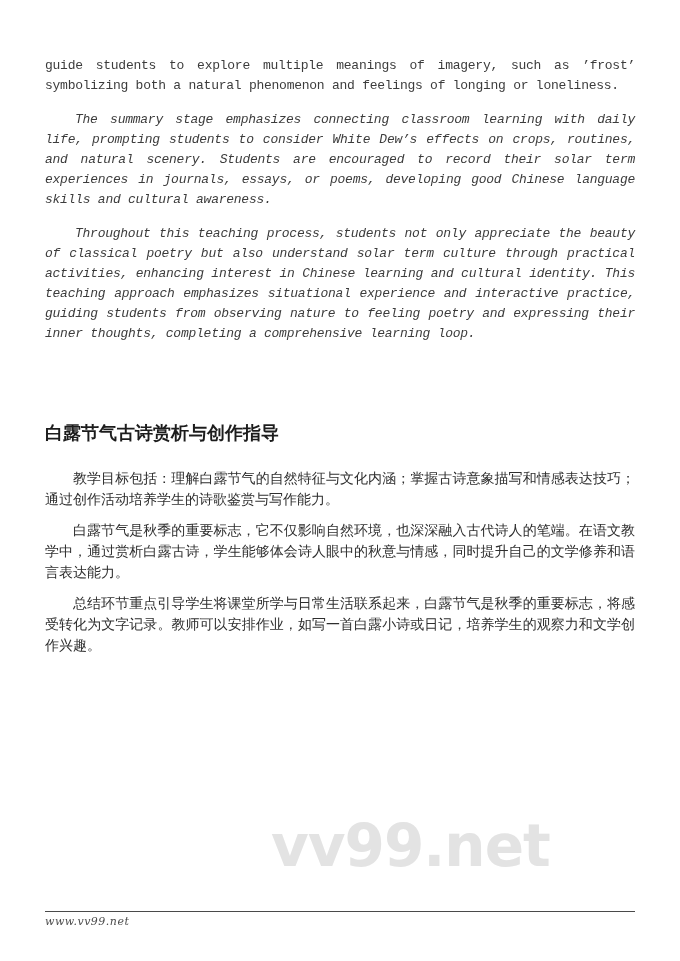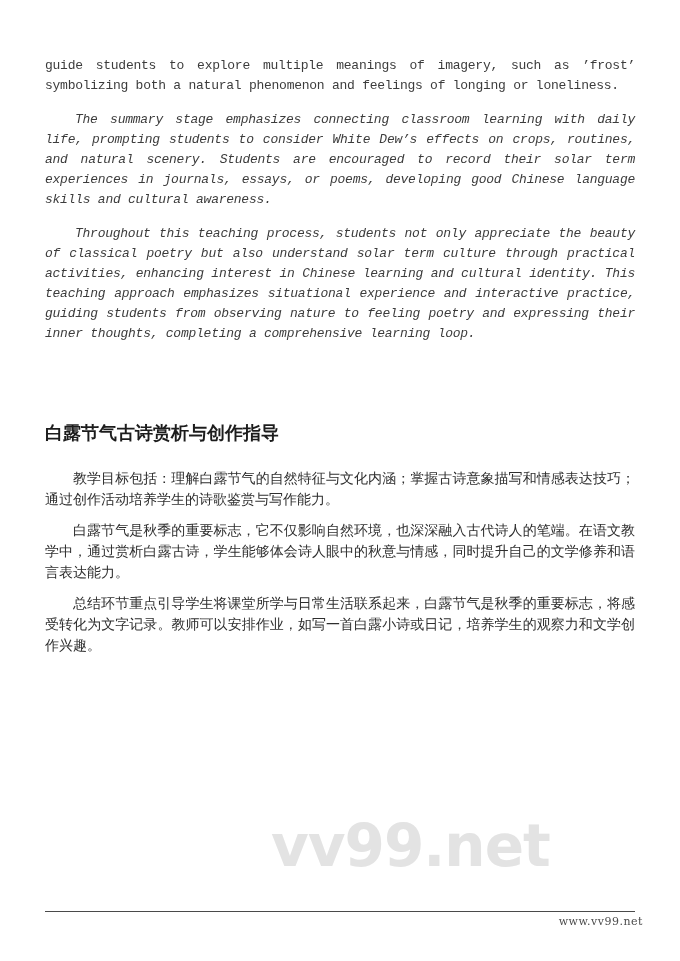--- a/index.html
+++ b/index.html
@@ -74,22 +74,23 @@
     left: 45px;
     width: 590px;
     top: 911px;
   }
   .footer-divider {
     border: none;
     border-top: 1px solid #4a4a4a;
     margin: 0;
   }
   .footer-site {
-    text-align: right;
+    text-align: left;
     font-family: "DejaVu Serif", serif;
+    font-style: italic;
     font-size: 11px;
     letter-spacing: 0.5px;
     color: #4a4a4a;
     padding-top: 3px;
     margin-right: -8px;
   }
 </style>
 </head>
 <body>
 

